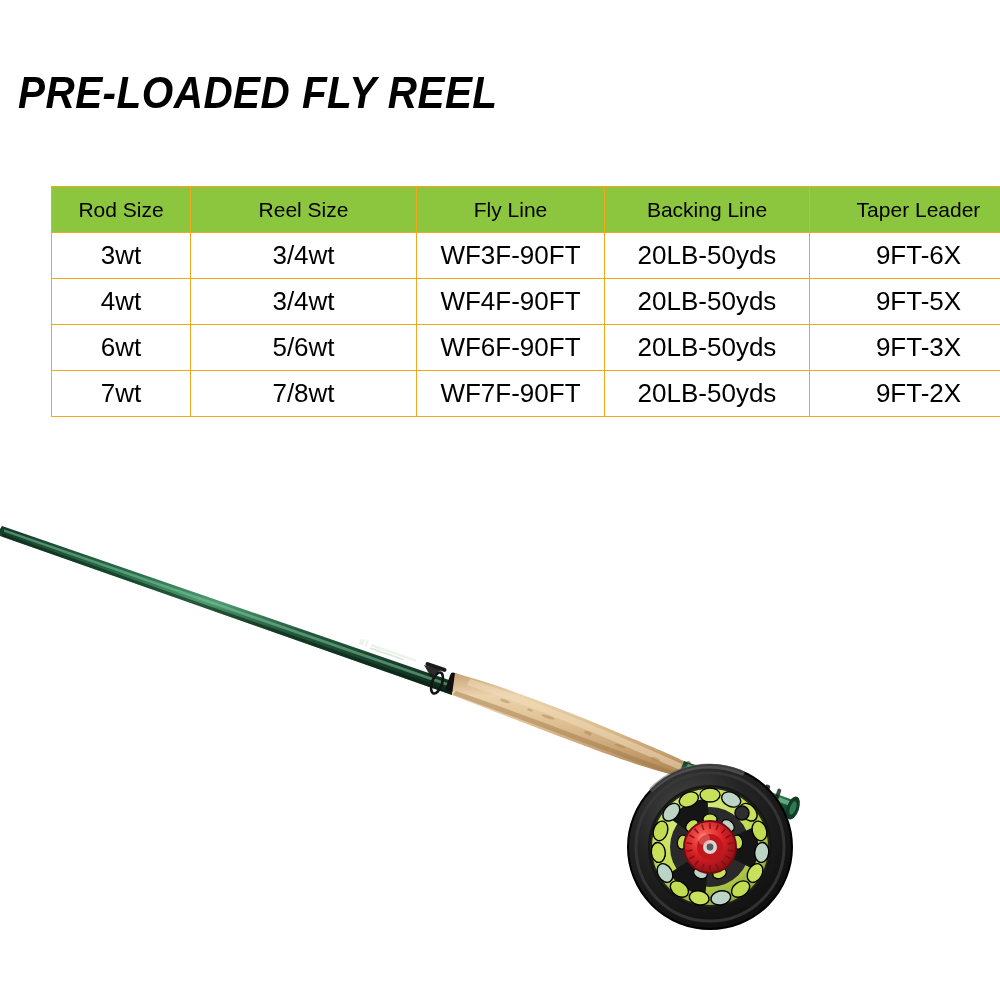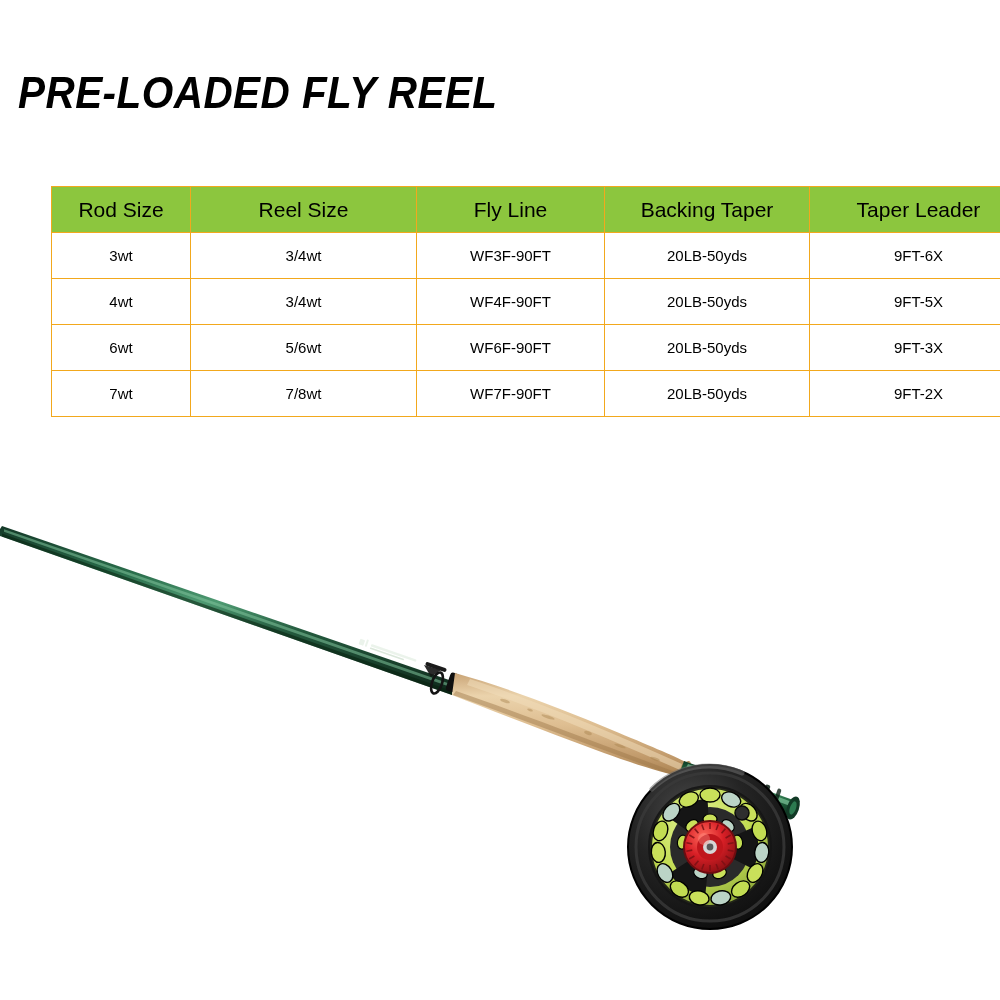--- a/index.html
+++ b/index.html
@@ -22,21 +22,21 @@
   }
   #spec-table th,#spec-table td{
     border:1.5px solid #F2A81D;
     text-align:center;vertical-align:middle;
     height:45px;padding:0;color:#000;
   }
   #spec-table th{
     background:#8CC63E;font-size:21px;font-weight:normal;
   }
   #spec-table td{
-    background:#ffffff;font-size:15px;font-weight:normal;
+    background:#ffffff;font-size:26px;font-weight:normal;
   }
   .col-rod{width:139px;}
   .col-reel{width:226px;}
   .col-fly{width:188px;}
   .col-back{width:205px;}
   .col-taper{width:218px;}
 
   
   #product-photo{
     position:absolute;left:0;top:505px;width:1000px;height:495px;
@@ -55,21 +55,21 @@
       <col class="col-reel">
       <col class="col-fly">
     <col class="col-back">
       <col class="col-taper">
   </colgroup>
   <thead>
     <tr>
       <th>Rod Size</th>
       <th>Reel Size</th>
       <th>Fly Line</th>
-      <th>Backing Taper</th>
+      <th>Backing Line</th>
       <th>Taper Leader</th>
     </tr>
   </thead>
   <tbody>
     <tr>
       <td>3wt</td>
       <td>3/4wt</td>
       <td>WF3F-90FT</td>
       <td>20LB-50yds</td>
       <td>9FT-6X</td>

